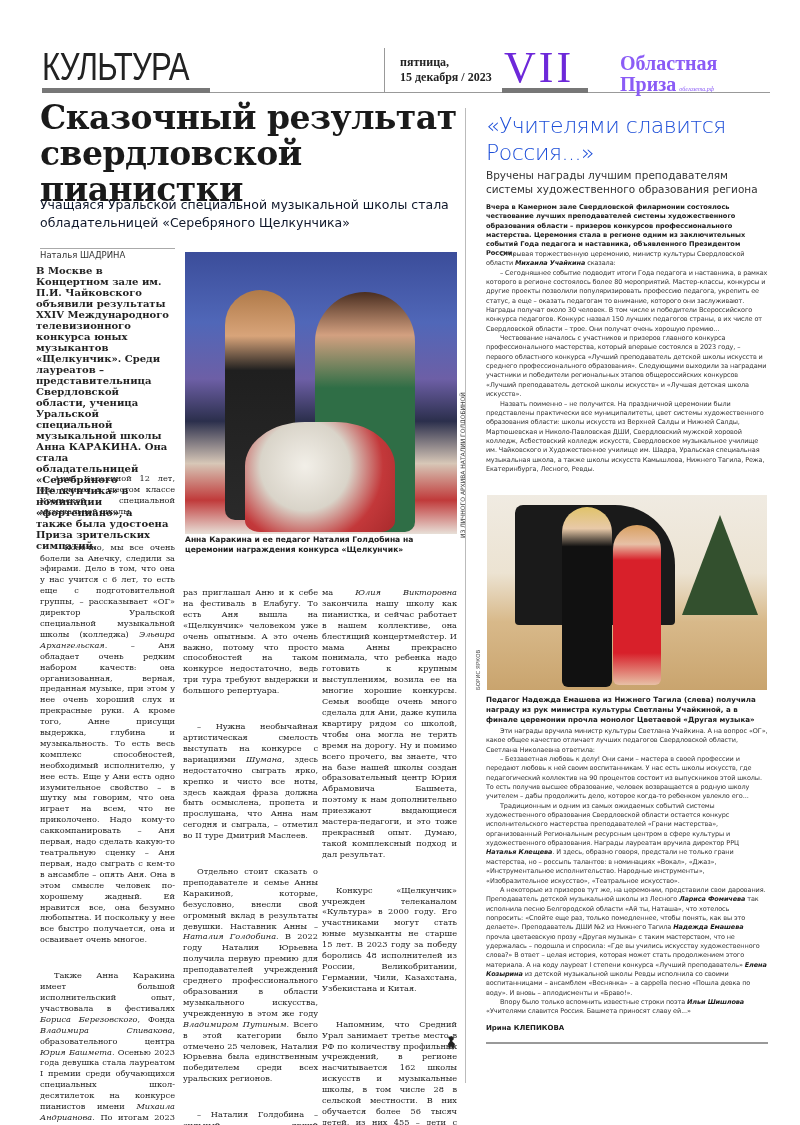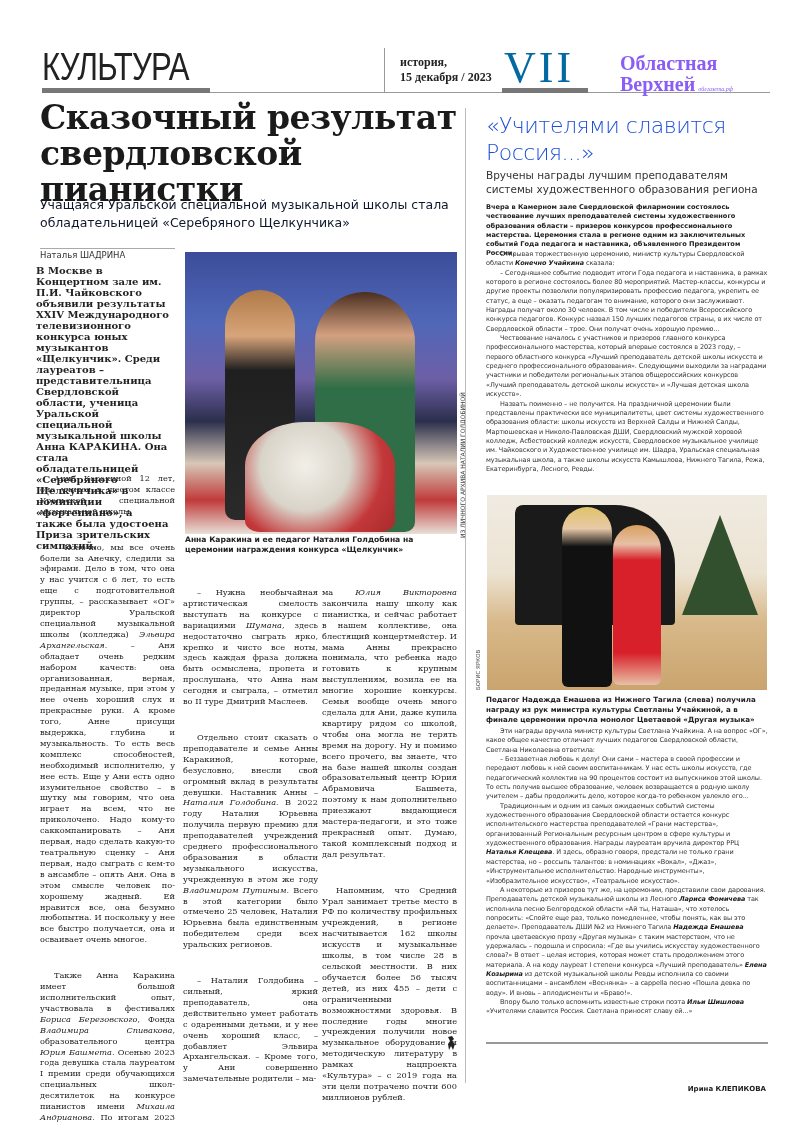--- a/index.html
+++ b/index.html
@@ -5,21 +5,21 @@
   * { box-sizing: border-box; margin: 0; padding: 0; }
   html, body { width: 800px; height: 1125px; background: #fff; overflow: hidden; }
   body { position: relative; font-family: "DejaVu Serif", serif; color: #1a1a1a; }
 
   
   .rubric { position: absolute; left: 42px; top: 46px; font-family: "Liberation Sans", sans-serif; font-size: 38px; letter-spacing: -1px; transform: scaleX(0.82); transform-origin: left top; color: #222; font-weight: 400; }
   .rubric-bar { position: absolute; left: 42px; top: 88px; width: 168px; height: 5px; background: #777; }
   .hdr-line { position: absolute; left: 210px; top: 92px; width: 560px; height: 1px; background: #999; }
   .hdr-divider { position: absolute; left: 384px; top: 48px; width: 1px; height: 44px; background: #999; }
   .hdr-date { position: absolute; left: 400px; top: 55px; font-family: "Liberation Serif", serif; font-size: 12px; line-height: 15px; font-weight: bold; color: #222; }
-  .hdr-page { position: absolute; left: 504px; top: 46px; font-family: "Liberation Serif", serif; font-size: 44px; line-height: 44px; letter-spacing: 3px; color: #0369a1; }
+  .hdr-page { position: absolute; left: 504px; top: 46px; font-family: "Liberation Serif", serif; font-size: 44px; line-height: 44px; letter-spacing: 3px; color: #6d28d9; }
   .hdr-page-bar { position: absolute; left: 502px; top: 88px; width: 86px; height: 5px; background: #777; }
   .hdr-logo { position: absolute; left: 620px; top: 53px; font-family: "Liberation Serif", serif; font-size: 20px; line-height: 21px; font-weight: bold; color: #8b5cf6; }
   .hdr-logo small { font-size: 6px; font-style: italic; font-weight: normal; margin-left: 3px; }
 
   
   .l-title { position: absolute; left: 40px; top: 100px; width: 430px; font-family: "DejaVu Serif", serif; font-size: 33px; line-height: 36px; color: #1a1a1a; letter-spacing: -0.5px; }
   .l-sub { position: absolute; left: 40px; top: 196px; width: 430px; font-family: "DejaVu Sans", sans-serif; font-size: 12.5px; line-height: 18px; color: #0f172a; }
   .l-author { position: absolute; left: 40px; top: 250px; font-family: "DejaVu Sans", sans-serif; font-size: 8.5px; color: #333; }
   .l-author-line { position: absolute; left: 40px; top: 248px; width: 135px; height: 1px; background: #aaa; }
   .lead { position: absolute; left: 36px; top: 265px; width: 135px; font-size: 10px; line-height: 11px; font-weight: bold; color: #222; }
@@ -55,39 +55,39 @@
   .rc2 { top: 727px; }
   .photo2 { position: absolute; left: 487px; top: 495px; width: 280px; height: 195px; overflow: hidden;
     background: linear-gradient(180deg,#f0ebe2 0%,#ece3d2 40%,#d8b98a 65%,#c9a46e 100%); }
   .photo2 .piano { position: absolute; left: 28px; top: 10px; width: 160px; height: 120px; background: #1a1a1a; border-radius: 8px 60px 4px 4px; }
   .photo2 .lady1 { position: absolute; left: 75px; top: 12px; width: 50px; height: 180px; border-radius: 25px 25px 6px 6px; background: linear-gradient(180deg,#e0c36a 0%,#e8c9a8 12%,#111 22%,#111 100%); }
   .photo2 .lady2 { position: absolute; left: 126px; top: 30px; width: 48px; height: 160px; border-radius: 24px 24px 6px 6px; background: linear-gradient(180deg,#d8a060 0%,#e7c0a6 12%,#d8202a 22%,#d8202a 80%,#e8c0a6 100%); }
   .photo2 .tree { position: absolute; left: 195px; top: 20px; width: 0; height: 0; border-left: 38px solid transparent; border-right: 38px solid transparent; border-bottom: 100px solid #33502e; }
   .credit2 { position: absolute; left: 475px; top: 600px; width: 10px; height: 90px; }
   .credit2 span { display: block; position: absolute; transform: rotate(-90deg) translateX(-90px); transform-origin: left top; white-space: nowrap; font-family: "DejaVu Sans", sans-serif; font-size: 5.5px; color: #555; }
   .cap2 { position: absolute; left: 486px; top: 695px; width: 282px; font-family: "DejaVu Sans", sans-serif; font-size: 7.1px; line-height: 10px; font-weight: bold; color: #222; }
-  .r-author { position: absolute; left: 486px; top: 1085px; width: 280px; text-align: right; font-family: "DejaVu Sans", sans-serif; font-size: 7px; font-weight: bold; color: #222; }
+  .r-author { position: absolute; left: 486px; top: 1024px; width: 280px; text-align: left; font-family: "DejaVu Sans", sans-serif; font-size: 7px; font-weight: bold; color: #222; }
   .r-bottom-line { position: absolute; left: 486px; top: 1042px; width: 282px; height: 2px; background: #999; }
 </style>
 </head>
 <body>
 
 <div class="rubric">КУЛЬТУРА</div>
 <div class="rubric-bar"></div>
 <div class="hdr-line"></div>
 <div class="hdr-divider"></div>
 <div class="hdr-date">
-  <div>история,</div>
+  <div>пятница,</div>
   <div>15 декабря / 2023</div>
 </div>
 <div class="hdr-page">VII</div>
 <div class="hdr-page-bar"></div>
 <div class="hdr-logo">
   <div>Областная</div>
-  <div><span>Верхней</span><small>облгазета.рф</small></div>
+  <div><span>Приза</span><small>облгазета.рф</small></div>
 </div>
 
 <h1 class="l-title">Сказочный результат свердловской пианистки</h1>
 <h2 class="l-sub" style="font-weight:normal">Учащаяся Уральской специальной музыкальной школы стала обладательницей «Серебряного Щелкунчика»</h2>
 <div class="l-author-line"></div>
 <div class="l-author">Наталья ШАДРИНА</div>
 <div class="lead">В Москве в Концертном зале им. П.И. Чайковского объявили результаты XXIV Международного телевизионного конкурса юных музыкантов «Щелкунчик». Среди лауреатов – представительница Свердловской области, ученица Уральской специальной музыкальной школы Анна КАРАКИНА. Она стала обладательницей «Серебряного Щелкунчика» в номинации «фортепиано», а также была удостоена Приза зрительских симпатий.</div>
 
 <div class="photo1">
   <div class="girl"></div>
@@ -100,41 +100,43 @@
 <div class="cap1">Анна Каракина и ее педагог Наталия Голдобина на церемонии награждения конкурса «Щелкунчик»</div>
 
 <div class="col c1">
   <p>Анне Каракиной 12 лет, она учится в шестом классе Уральской специальной музыкальной школы.</p>
   <p><span>– Конечно, мы все очень болели за Анечку, следили за эфирами. Дело в том, что она у нас учится с 6 лет, то есть еще с подготовительной группы, – рассказывает «ОГ» директор Уральской специальной музыкальной школы (колледжа) </span><b>Эльвира Архангельская</b><span>. – Аня обладает очень редким набором качеств: она организованная, верная, преданная музыке, при этом у нее очень хороший слух и прекрасные руки. А кроме того, Анне присущи выдержка, глубина и музыкальность. То есть весь комплекс способностей, необходимый исполнителю, у нее есть. Еще у Ани есть одно изумительное свойство – в шутку мы говорим, что она играет на всем, что не приколочено. Надо кому-то саккомпанировать – Аня первая, надо сделать какую-то театральную сценку – Аня первая, надо сыграть с кем-то в ансамбле – опять Аня. Она в этом смысле человек по-хорошему жадный. Ей нравится все, она безумно любопытна. И поскольку у нее все быстро получается, она и осваивает очень многое.</span></p>
   <p><span>Также Анна Каракина имеет большой исполнительский опыт, участвовала в фестивалях </span><b>Бориса Березовского</b><span>, Фонда </span><b>Владимира Спивакова</b><span>, образовательного центра </span><b>Юрия Башмета</b><span>. Осенью 2023 года девушка стала лауреатом I премии среди обучающихся специальных школ-десятилеток на конкурсе пианистов имени </span><b>Михаила Андрианова</b><span>. По итогам 2023 года Анна отмечена стипендией губернатора Свердловской области в номинации «Юные дарования».</span></p>
   <p>– Аня много играла на сцене, в том числе с оркестрами, – продолжает Эльвира Глебовна. – Ее очень продвигал Борис Березовский, который является лауреатом первой премии конкурса Чайковского. Мы вообще с ним очень дружим, и он старается наших пианистов брать в свои проекты. Борис Вадимович как</p>
 </div>
 
 <div class="col c2">
+  <p style="text-indent:0">раз приглашал Аню и к себе на фестиваль в Елабугу. То есть Аня вышла на «Щелкунчик» человеком уже очень опытным. А это очень важно, потому что просто способностей на таком конкурсе недостаточно, ведь три тура требуют выдержки и большого репертуара.</p>
   <p><span>– Нужна необычайная артистическая смелость выступать на конкурсе с вариациями </span><b>Шумана</b><span>, здесь недостаточно сыграть ярко, крепко и чисто все ноты, здесь каждая фраза должна быть осмыслена, пропета и прослушана, что Анна нам сегодня и сыграла, – отметил во II туре Дмитрий Маслеев.</span></p>
   <p><span>Отдельно стоит сказать о преподавателе и семье Анны Каракиной, которые, безусловно, внесли свой огромный вклад в результаты девушки. Наставник Анны – </span><b>Наталия Голдобина</b><span>. В 2022 году Наталия Юрьевна получила первую премию для преподавателей учреждений среднего профессионального образования в области музыкального искусства, учрежденную в этом же году </span><b>Владимиром Путиным</b><span>. Всего в этой категории было отмечено 25 человек, Наталия Юрьевна была единственным победителем среди всех уральских регионов.</span></p>
   <p>– Наталия Голдобина – сильный, яркий преподаватель, она действительно умеет работать с одаренными детьми, и у нее очень хороший класс, – добавляет Эльвира Архангельская. – Кроме того, у Ани совершенно замечательные родители – ма-</p>
 </div>
 
 <div class="col c3">
   <p style="text-indent:0"><span>ма </span><b>Юлия Викторовна</b><span> закончила нашу школу как пианистка, и сейчас работает в нашем коллективе, она блестящий концертмейстер. И мама Анны прекрасно понимала, что ребенка надо готовить к крупным выступлениям, возила ее на многие хорошие конкурсы. Семья вообще очень много сделала для Ани, даже купила квартиру рядом со школой, чтобы она могла не терять время на дорогу. Ну и помимо всего прочего, вы знаете, что на базе нашей школы создан образовательный центр Юрия Абрамовича Башмета, поэтому к нам дополнительно приезжают выдающиеся мастера-педагоги, и это тоже прекрасный опыт. Думаю, такой комплексный подход и дал результат.</span></p>
+  <p>Конкурс «Щелкунчик» учрежден телеканалом «Культура» в 2000 году. Его участниками могут стать юные музыканты не старше 15 лет. В 2023 году за победу боролись 48 исполнителей из России, Великобритании, Германии, Чили, Казахстана, Узбекистана и Китая.</p>
   <p>Напомним, что Средний Урал занимает третье место в РФ по количеству профильных учреждений, в регионе насчитывается 162 школы искусств и музыкальные школы, в том числе 28 в сельской местности. В них обучается более 56 тысяч детей, из них 455 – дети с ограниченными возможностями здоровья. В последние годы многие учреждения получили новое музыкальное оборудование и методическую литературу в рамках нацпроекта «Культура» – с 2019 года на эти цели потрачено почти 600 миллионов рублей.</p>
 </div>
 <svg class="end-mark" viewBox="0 0 10 14">
     <path d="M2 1 L6 0 L8 3 L6 5 L9 8 L7 14 L5 10 L3 14 L2 8 L4 5 Z" fill="#222"></path>
   </svg>
 
 <div class="vsep"></div>
 
 <h1 class="r-title">«Учителями славится Россия...»</h1>
 <h2 class="r-sub" style="font-weight:normal">Вручены награды лучшим преподавателям системы художественного образования региона</h2>
 <div class="r-lead">Вчера в Камерном зале Свердловской филармонии состоялось чествование лучших преподавателей системы художественного образования области – призеров конкурсов профессионального мастерства. Церемония стала в регионе одним из заключительных событий Года педагога и наставника, объявленного Президентом России.</div>
 
 <div class="rcol rc1">
-  <p><span>Открывая торжественную церемонию, министр культуры Свердловской области </span><b>Конечно Учайкина</b><span> сказала:</span></p>
+  <p><span>Открывая торжественную церемонию, министр культуры Свердловской области </span><b>Михаила Учайкина</b><span> сказала:</span></p>
   <p>– Сегодняшнее событие подводит итоги Года педагога и наставника, в рамках которого в регионе состоялось более 80 мероприятий. Мастер-классы, конкурсы и другие проекты позволили популяризировать профессию педагога, укрепить ее статус, а еще – оказать педагогам то внимание, которого они заслуживают. Награды получат около 30 человек. В том числе и победители Всероссийского конкурса педагогов. Конкурс назвал 150 лучших педагогов страны, в их числе от Свердловской области – трое. Они получат очень хорошую премию...</p>
   <p>Чествование началось с участников и призеров главного конкурса профессионального мастерства, который впервые состоялся в 2023 году, – первого областного конкурса «Лучший преподаватель детской школы искусств и среднего профессионального образования». Следующими выходили за наградами участники и победители региональных этапов общероссийских конкурсов «Лучший преподаватель детской школы искусств» и «Лучшая детская школа искусств».</p>
   <p>Назвать поименно – не получится. На праздничной церемонии были представлены практически все муниципалитеты, цвет системы художественного образования области: школы искусств из Верхней Салды и Нижней Салды, Мартюшевская и Николо-Павловская ДШИ, Свердловский мужской хоровой колледж, Асбестовский колледж искусств, Свердловское музыкальное училище им. Чайковского и Художественное училище им. Шадра, Уральская специальная музыкальная школа, а также школы искусств Камышлова, Нижнего Тагила, Режа, Екатеринбурга, Лесного, Ревды.</p>
 </div>
 
 <div class="photo2">
   <div class="piano"></div>
   <div class="tree"></div>
   <div class="lady1"></div>
   <div class="lady2"></div>
@@ -142,16 +144,16 @@
 <div class="credit2">
     <span>БОРИС ЯРКОВ</span>
   </div>
 <div class="cap2">Педагог Надежда Емашева из Нижнего Тагила (слева) получила награду из рук министра культуры Светланы Учайкиной, а в финале церемонии прочла монолог Цветаевой «Другая музыка»</div>
 
 <div class="rcol rc2">
   <p>Эти награды вручила министр культуры Светлана Учайкина. А на вопрос «ОГ», какое общее качество отличает лучших педагогов Свердловской области, Светлана Николаевна ответила:</p>
   <p>– Беззаветная любовь к делу! Они сами – мастера в своей профессии и передают любовь к ней своим воспитанникам. У нас есть школы искусств, где педагогический коллектив на 90 процентов состоит из выпускников этой школы. То есть получив высшее образование, человек возвращается в родную школу учителем – дабы продолжить дело, которое когда-то ребенком увлекло его...</p>
   <p><span>Традиционным и одним из самых ожидаемых событий системы художественного образования Свердловской области остается конкурс исполнительского мастерства преподавателей «Грани мастерства», организованный Региональным ресурсным центром в сфере культуры и художественного образования. Награды лауреатам вручила директор РРЦ </span><b>Наталья Клещева</b><span>. И здесь, образно говоря, предстали не только грани мастерства, но – россыпь талантов: в номинациях «Вокал», «Джаз», «Инструментальное исполнительство. Народные инструменты», «Изобразительное искусство», «Театральное искусство».</span></p>
   <p><span>А некоторые из призеров тут же, на церемонии, представили свои дарования. Преподаватель детской музыкальной школы из Лесного </span><b>Лариса Фомичева</b><span> так исполнила песню Белгородской области «Ай ты, Наташа», что хотелось попросить: «Спойте еще раз, только помедленнее, чтобы понять, как вы это делаете». Преподаватель ДШИ №2 из Нижнего Тагила </span><b>Надежда Емашева</b><span> прочла цветаевскую прозу «Другая музыка» с таким мастерством, что не удержалась – подошла и спросила: «Где вы учились искусству художественного слова?» В ответ – целая история, которая может стать продолжением этого материала. А на коду лауреат I степени конкурса «Лучший преподаватель» </span><b>Елена Козырина</b><span> из детской музыкальной школы Ревды исполнила со своими воспитанницами – ансамблем «Веснянка» – a cappella песню «Пошла девка по воду». И вновь – аплодисменты и «Браво!».</span></p>
-  <p><span>Впору было только вспомнить известные строки поэта </span><b>Ильи Шишлова</b><span> «Учителями славится Россия. Светлана приносят славу ей...»</span></p>
+  <p><span>Впору было только вспомнить известные строки поэта </span><b>Ильи Шишлова</b><span> «Учителями славится Россия. Башмета приносят славу ей...»</span></p>
 </div>
 <div class="r-author">Ирина КЛЕПИКОВА</div>
 <div class="r-bottom-line"></div>
 
 </body></html>

